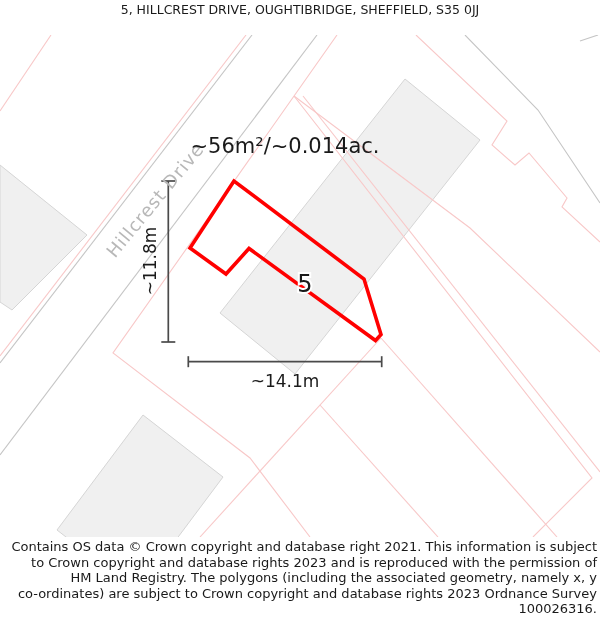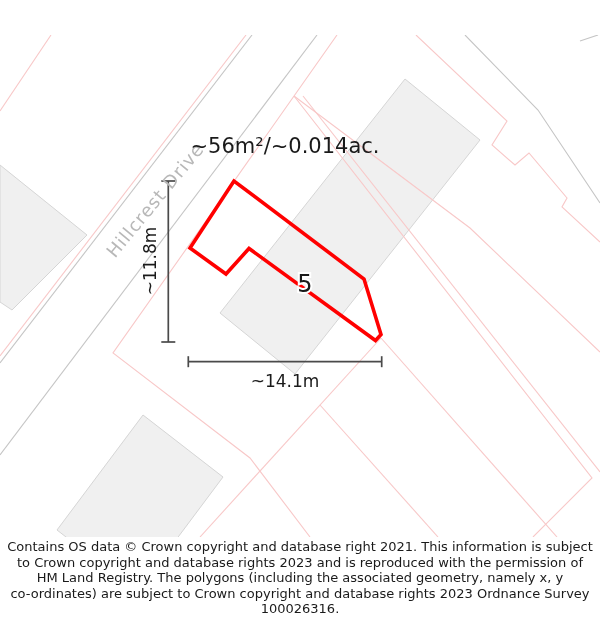--- a/index.html
+++ b/index.html
@@ -22,27 +22,28 @@
   .parcelline{fill:none;stroke:var(--parcel-color,#f8c8c8);stroke-width:1.1;}
   .plotline{fill:none;stroke:var(--plot-color,#ff0000);stroke-width:3.6;stroke-linejoin:miter;}
   .dim{stroke:var(--dim-color,#4a4a4a);stroke-width:1.7;}
   text{fill:var(--text-color,#1a1a1a);}
   .area-label{font-size:21px;}
   .plot-number{font-size:24px;paint-order:stroke;stroke:#ffffff;stroke-width:4px;}
   .dim-label{font-size:17px;}
   .street-label{font-size:18px;fill:var(--street-color,#b8b8b8);letter-spacing:1px;}
   .footer{
     position:absolute;top:539px;left:3px;width:594px;
-    font-size:13px;line-height:15.6px;white-space:pre-line;text-align:center;
+    font-size:13px;line-height:15.6px;white-space:pre-line;text-align:right;
   }
 </style>
 </head>
 <body style="--plot-color: #ff0000; --parcel-color: #f8c8c8; --road-color: #c5c5c5; --building-fill: #f0f0f0; --building-stroke: #d5d5d5; --dim-color: #4a4a4a; --street-color: #b8b8b8; --text-color: #1a1a1a;">
 
 <div class="header">
+  <div>5, HILLCREST DRIVE, OUGHTIBRIDGE, SHEFFIELD, S35 0JJ</div>
 </div>
 
 <div class="map">
   <svg viewBox="0 35 600 502" xmlns="http://www.w3.org/2000/svg">
     <g id="layer-buildings">
         <polygon class="building" points="0,165 87,235 12,310 0,302"></polygon>
         <polygon class="building" points="405,79 480,140 295,374 220,313"></polygon>
         <polygon class="building" points="143,415 223,477 137,592 57,530"></polygon>
       </g>
     <g id="layer-roads">

